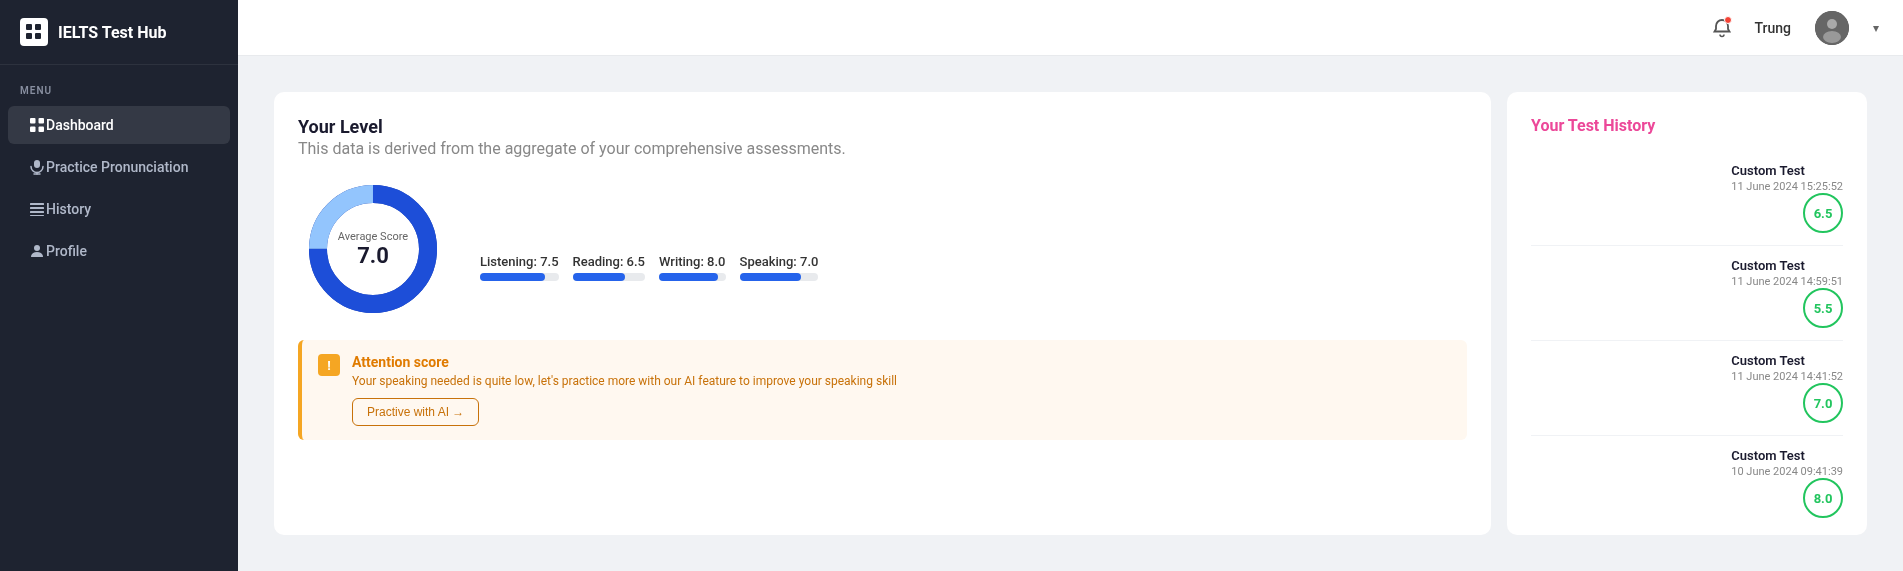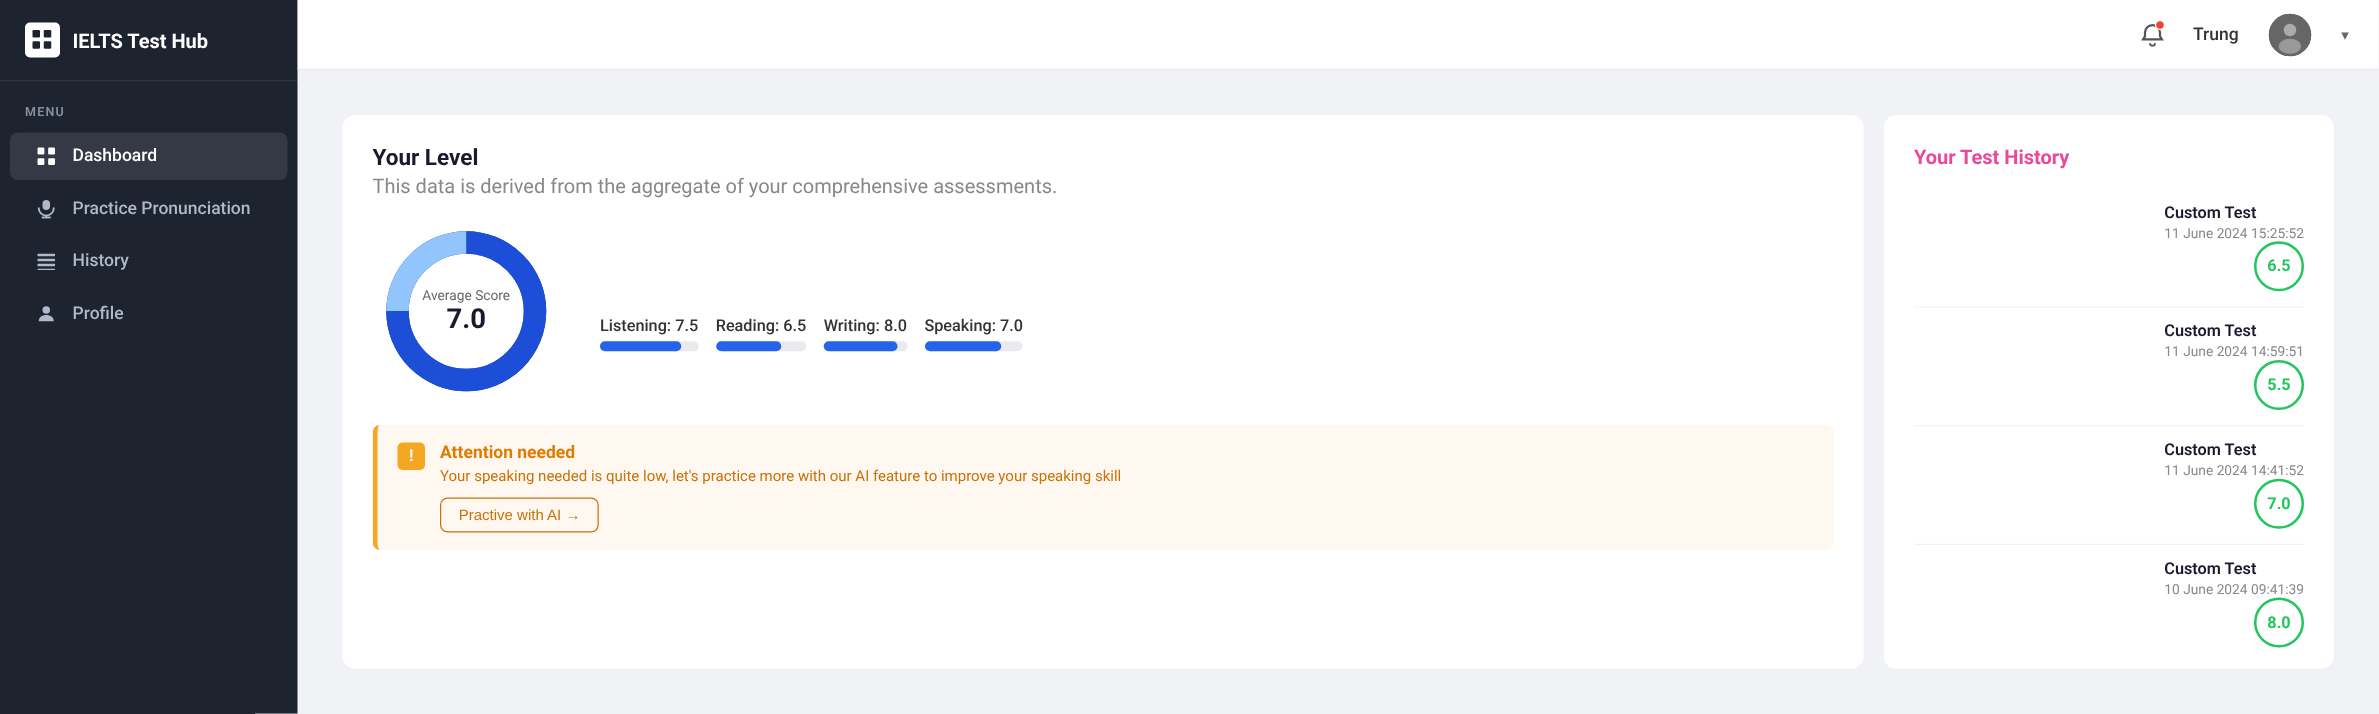--- a/index.html
+++ b/index.html
@@ -34,21 +34,20 @@
     .sidebar-menu-label {
       padding: 20px 20px 8px;
       font-size: 10px;
       color: #888fa0;
       letter-spacing: 1px;
       font-weight: 600;
     }
     .sidebar-item {
       display: flex;
       align-items: center;
-      gap: 12px;
       padding: 10px 20px;
       cursor: pointer;
       border-radius: 6px;
       margin: 2px 8px;
       color: #b0b8c9;
       font-size: 14px;
       font-weight: 500;
       transition: background 0.15s;
     }
     .sidebar-item.active { background: rgba(255,255,255,0.1); color: #fff; }
@@ -360,21 +359,21 @@
       <div class="score-bar-track">
         <div class="score-bar-fill" style="width: 78%"></div>
       </div>
     </div>
           </div>
       </div>
 
       <div class="attention-box">
         <div class="attention-icon">!</div>
         <div class="attention-content">
-          <div class="attention-title">Attention needed</div>
+          <div class="attention-title">Attention score</div>
           <div class="attention-text">Your speaking needed is quite low, let's practice more with our AI feature to improve your speaking skill</div>
           <button class="attention-btn">Practive with AI →</button>
         </div>
       </div>
     </div>
 
     <div class="history-card">
       <div class="history-title">Your Test History</div>
       <div id="history-items-container">
           <div class="history-item">

